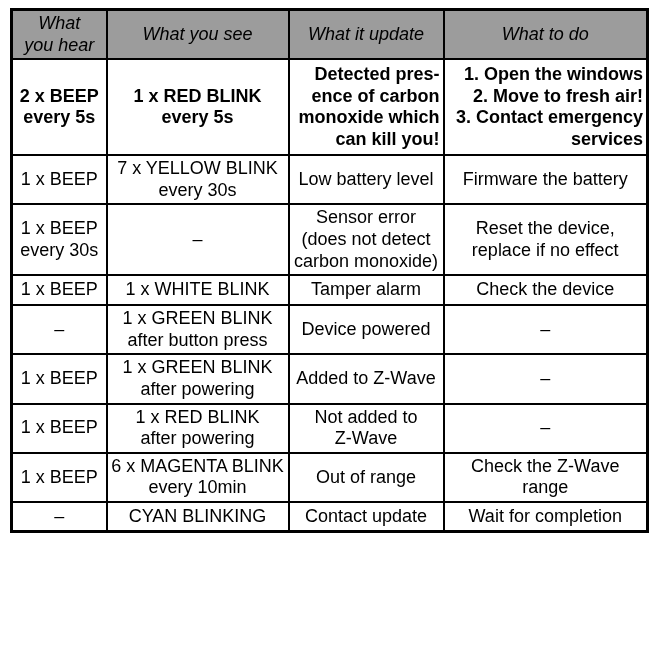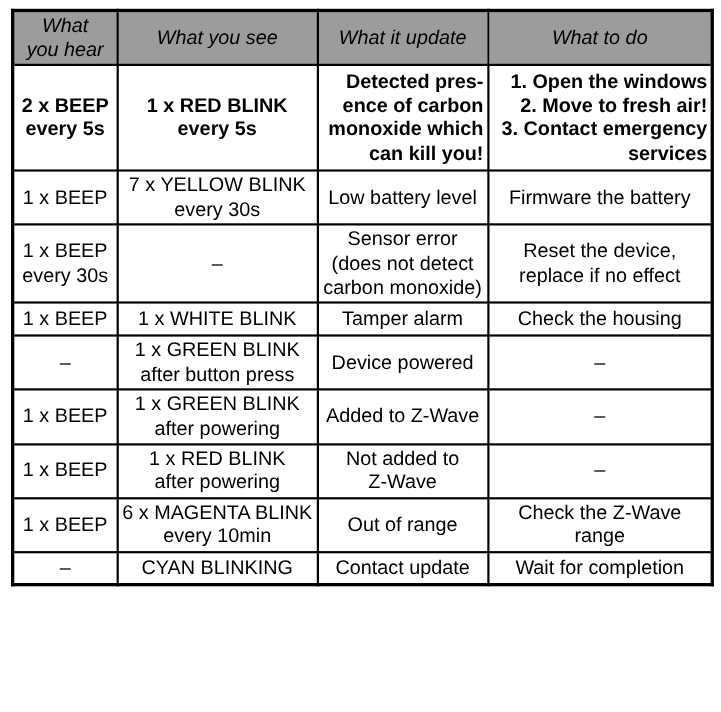--- a/index.html
+++ b/index.html
@@ -99,21 +99,21 @@
       <td>Sensor error
 (does not detect
 carbon monoxide)</td>
       <td>Reset the device,
 replace if no effect</td>
     </tr>
     <tr class="h-1line">
       <td>1 x BEEP</td>
       <td>1 x WHITE BLINK</td>
       <td>Tamper alarm</td>
-      <td>Check the housing</td>
+      <td>Check the device</td>
     </tr>
     <tr class="h-2line">
       <td>–</td>
       <td>1 x GREEN BLINK
 after button press</td>
       <td>Device powered</td>
       <td>–</td>
     </tr>
     <tr class="h-2line">
       <td>1 x BEEP</td>

